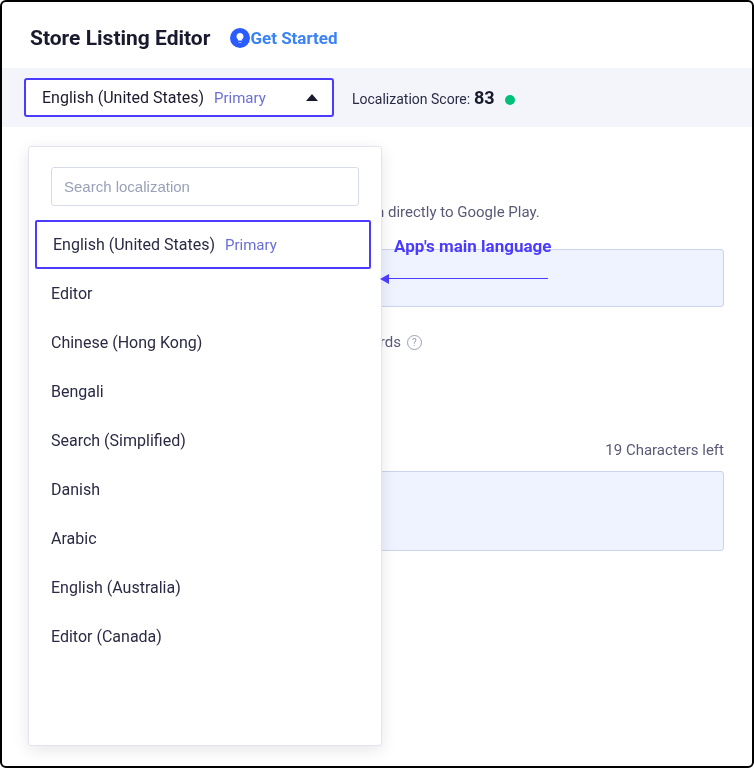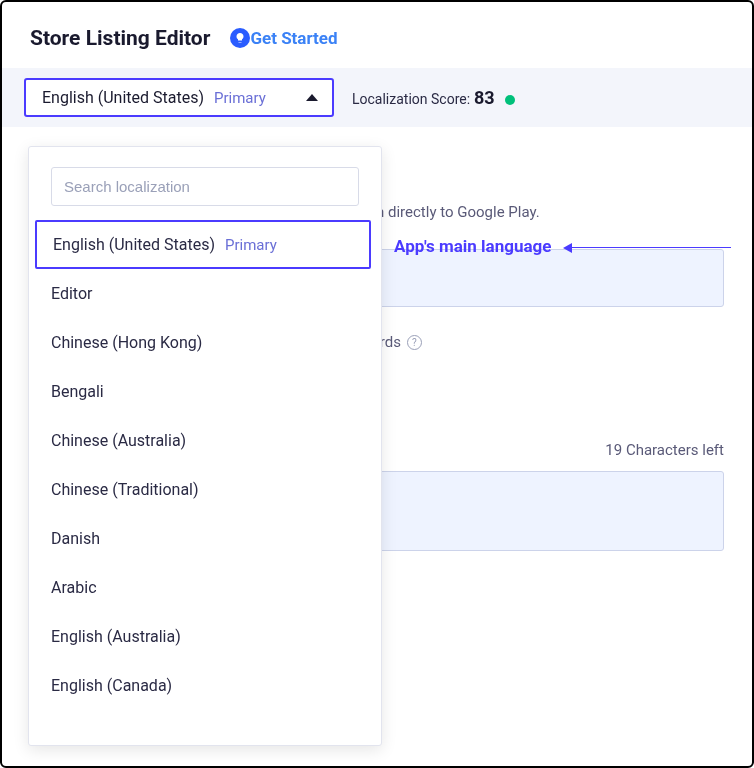--- a/index.html
+++ b/index.html
@@ -175,21 +175,22 @@
     background: #eceef5; height: 12px; display: block;
   }
 
   
   .annotation {
     position: absolute;
     left: 386px;
     top: 234px;
     z-index: 20;
     display: flex;
-    align-items: center;
+    flex-direction: column;
+    align-items: flex-start;
     gap: 20px;
   }
   .annotation-label {
     color: #4b3bff;
     font-weight: 700;
     font-size: 17px;
     margin-left: 6px;
   }
   .annotation-line {
     width: 160px;
@@ -265,36 +266,33 @@
         <div class="dd-item">
           <span>Editor</span>
         </div>
         <div class="dd-item">
           <span>Chinese (Hong Kong)</span>
         </div>
         <div class="dd-item">
           <span>Bengali</span>
         </div>
         <div class="dd-item">
-          <span>Chinese (Australia)</span>
-        </div>
-        <div class="dd-item">
-          <span>Chinese (Traditional)</span>
+          <span>Search (Simplified)</span>
         </div>
         <div class="dd-item">
           <span>Danish</span>
         </div>
         <div class="dd-item">
           <span>Arabic</span>
         </div>
         <div class="dd-item">
           <span>English (Australia)</span>
         </div>
         <div class="dd-item">
-          <span>English (Canada)</span>
+          <span>Editor (Canada)</span>
         </div>
       </div>
   </div>
 
   <div class="annotation">
     <div class="annotation-label">App's main language</div>
     <div class="annotation-line"></div>
   </div>
 
 </div>

